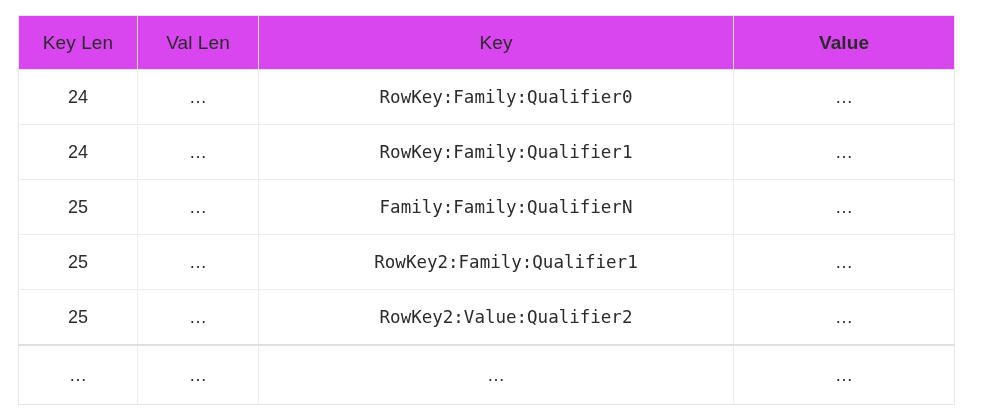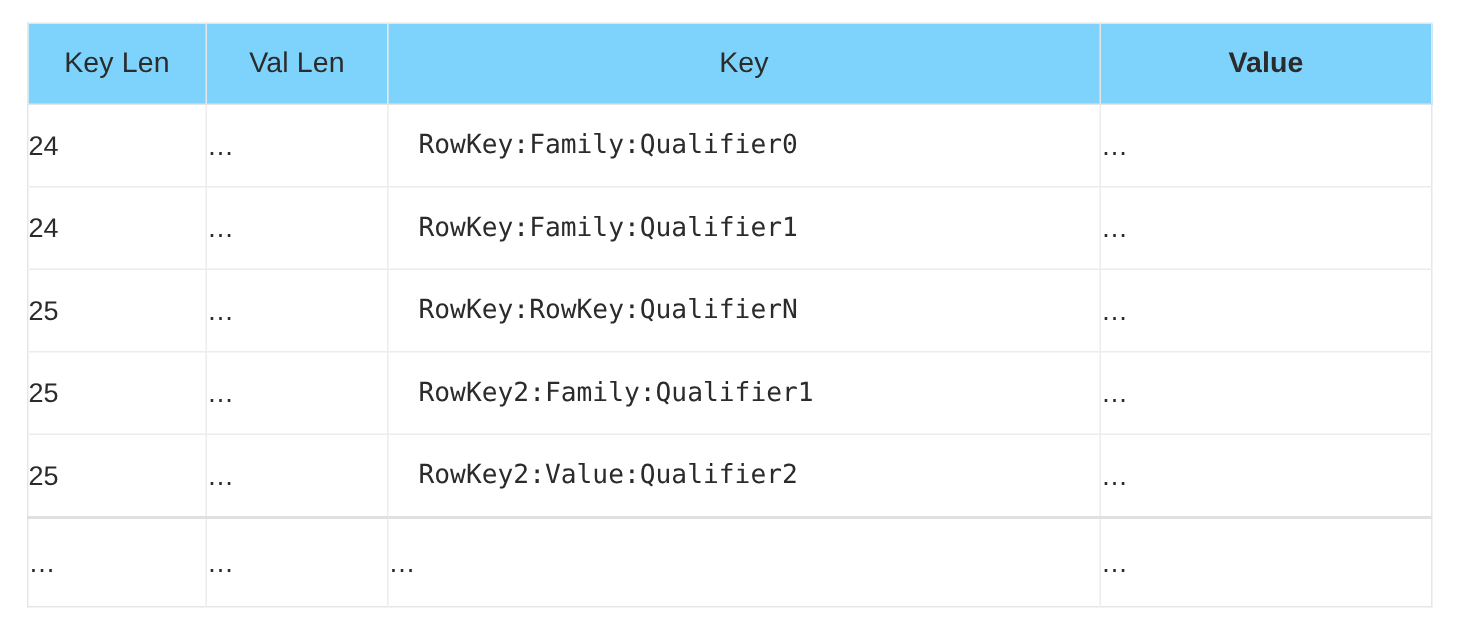--- a/index.html
+++ b/index.html
@@ -29,39 +29,40 @@
     border-collapse: collapse;
     table-layout: fixed;
     border: 1px solid #e6e6e6;
   }
   .kv-table col.c-keylen  { width: 119px; }
   .kv-table col.c-vallen  { width: 121px; }
   .kv-table col.c-key     { width: 475px; }
   .kv-table col.c-value   { width: 221px; }
 
   .kv-table thead th {
-    background: #7dd3fc;
+    background: #d946ef;
     height: 53px;
     font-weight: 400;
     font-size: 19px;
     color: #2b2b2b;
     text-align: center;
     vertical-align: middle;
     border-right: 1px solid #e6e6e6;
     border-bottom: 1px solid #e4e4e4;
     padding: 0;
     letter-spacing: 0.1px;
   }
   .kv-table thead th:last-child { border-right: none; font-weight: bold; }
 
   .kv-table tbody td {
     height: 54px;
     background: #ffffff;
     font-size: 18px;
     color: #2b2b2b;
+    text-align: center;
     vertical-align: middle;
     border-right: 1px solid #ececec;
     border-bottom: 1px solid #ececec;
     padding: 0;
     font-weight: 400;
   }
   .kv-table tbody td:last-child { border-right: none; }
   .kv-table tbody tr:last-child td { border-bottom: none; }
 
   .kv-table tbody td.mono {
@@ -109,21 +110,21 @@
       <tr class="data-row">
         <td>24</td>
         <td>…</td>
         <td class="mono">RowKey:Family:Qualifier1</td>
         <td>…</td>
       </tr>
 
       <tr class="data-row">
         <td>25</td>
         <td>…</td>
-        <td class="mono">RowKey:RowKey:QualifierN</td>
+        <td class="mono">Family:Family:QualifierN</td>
         <td>…</td>
       </tr>
 
       <tr class="data-row">
         <td>25</td>
         <td>…</td>
         <td class="mono">RowKey2:Family:Qualifier1</td>
         <td>…</td>
       </tr>
 

